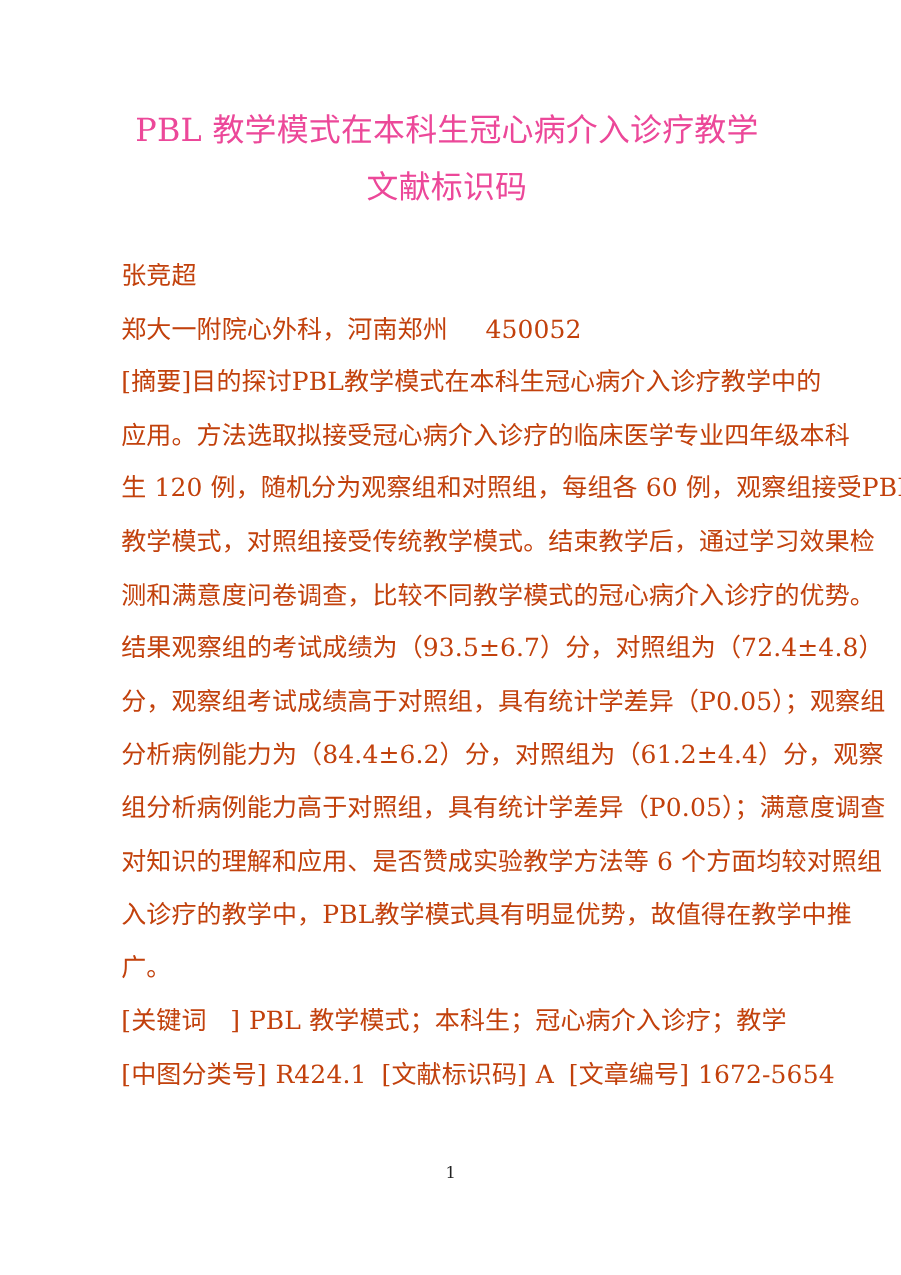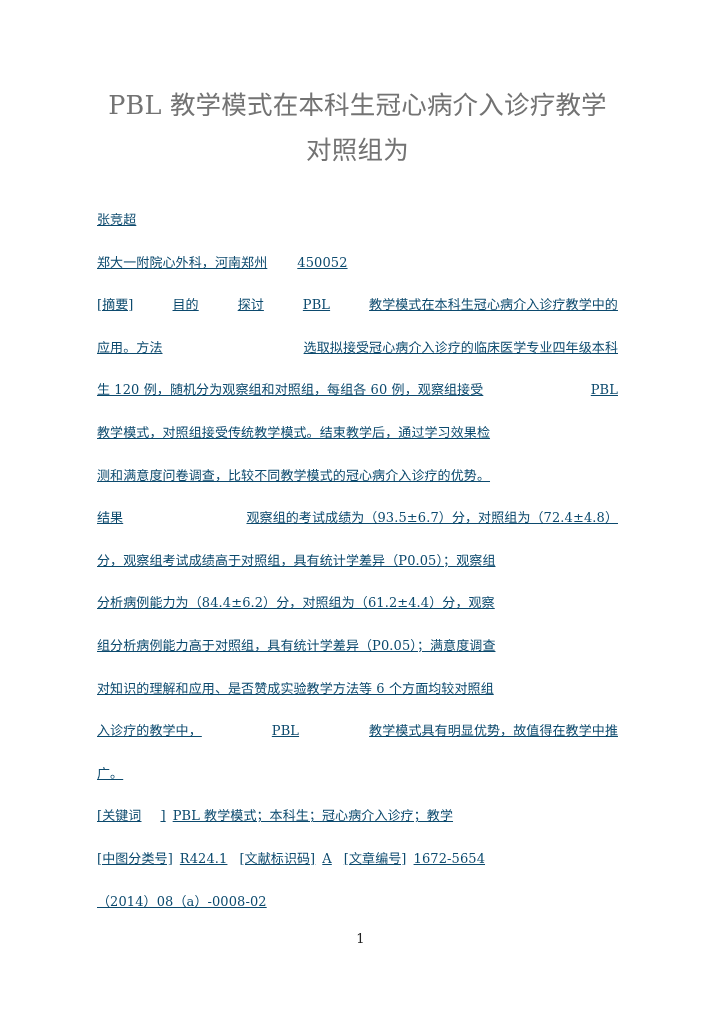--- a/index.html
+++ b/index.html
@@ -27,40 +27,39 @@
   .doc-title {
     position: absolute;
     left: 97px;
     top: 83px;
     width: 521px;
     text-align: center;
     font-size: 25.5px;
     line-height: 45px;
     font-weight: normal;
     letter-spacing: 0.2px;
-    color: #737373;
+    color: #ec4899;
     margin: 0;
   }
 
   
   .body-block {
     position: absolute;
     left: 97px;
     top: 199px;
     width: 521px;
   }
 
   .line {
-    font-size: 13px;
+    font-size: 20px;
     line-height: 42.6px;
     height: 42.6px;
-    color: #0c4a6e;
+    color: #c2410c;
     white-space: pre;
     letter-spacing: 0.1px;
-    text-decoration: underline;
   }
 
   
   .line.justify {
     display: flex;
     justify-content: space-between;
     white-space: pre;
     align-items: center;
   }
   .line.justify > span {
@@ -89,21 +88,21 @@
     color: #222222;
   }
 </style>
 </head>
 <body>
 
 <div class="page">
 
   <h1 class="doc-title">
     <span>PBL 教学模式在本科生冠心病介入诊疗教学</span><br>
-    <span>对照组为</span>
+    <span>文献标识码</span>
   </h1>
 
   <div class="body-block">
 
     <div class="line"><span>张竞超</span></div>
 
     <div class="line"><span>郑大一附院心外科，河南郑州</span><span class="gap-xl"></span><span class="latin">450052</span></div>
 
     <div class="line justify"><span>[摘要]</span><span>目的</span><span>探讨</span><span class="latin">PBL</span><span>教学模式在本科生冠心病介入诊疗教学中的</span></div>
 
@@ -128,19 +127,18 @@
 
 
     <div class="line justify"><span>入诊疗的教学中，</span><span class="latin">PBL</span><span>教学模式具有明显优势，故值得在教学中推</span></div>
 
     <div class="line"><span>广。</span></div>
 
     <div class="line"><span>[关键词</span><span class="gap-lg"></span><span>]</span><span class="gap-sm"></span><span>PBL 教学模式；本科生；冠心病介入诊疗；教学</span></div>
 
     <div class="line"><span>[中图分类号]</span><span class="gap-sm"></span><span class="latin">R424.1</span><span class="gap-md"></span><span>[文献标识码]</span><span class="gap-sm"></span><span class="latin">A</span><span class="gap-md"></span><span>[文章编号]</span><span class="gap-sm"></span><span class="latin">1672-5654</span></div>
 
-    <div class="line"><span class="latin">（2014）08（a）-0008-02</span></div>
 
   </div>
 
   <div class="page-number">1</div>
 
 </div>
 
 </body></html>

